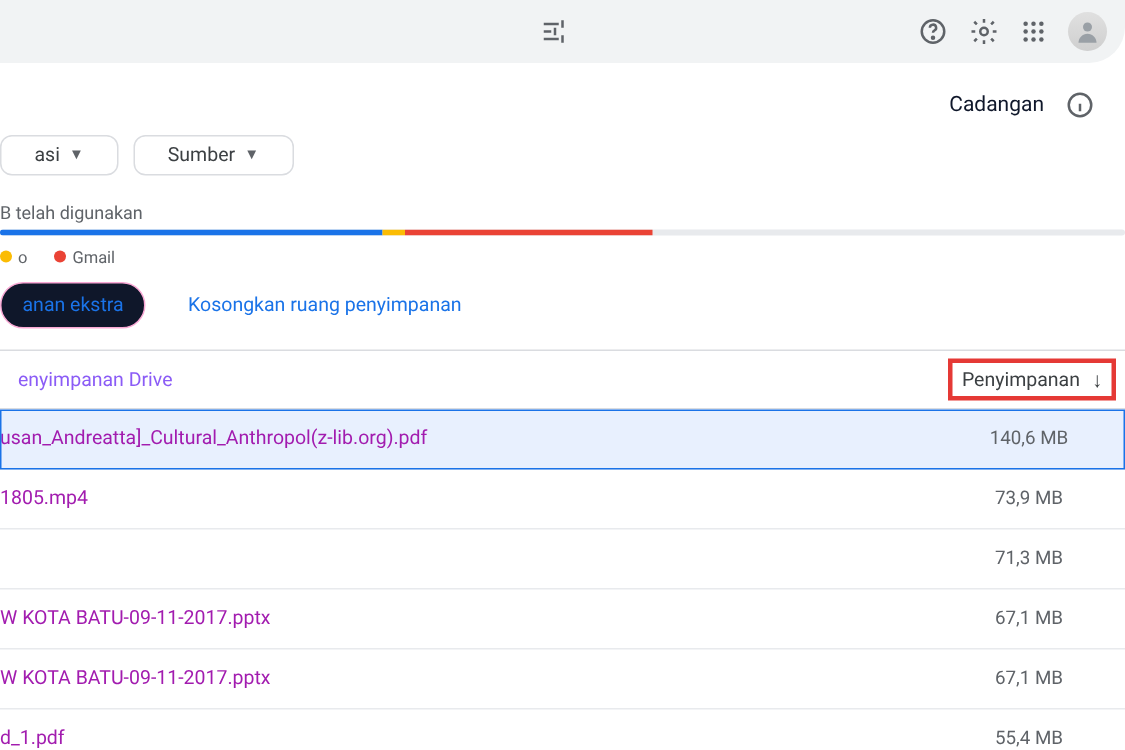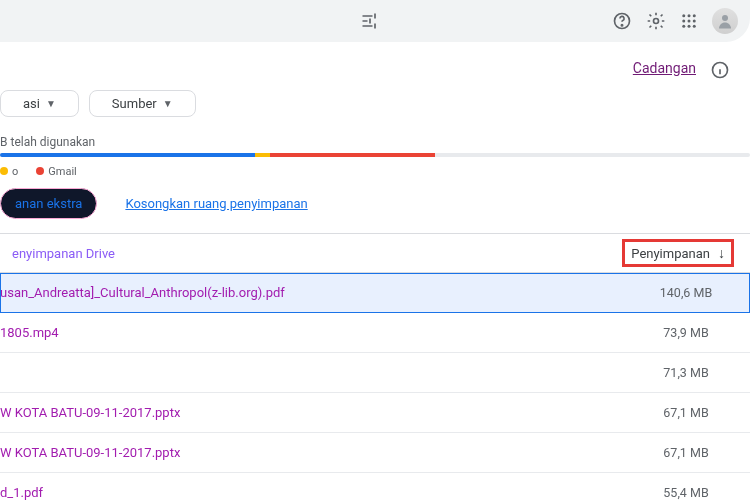--- a/index.html
+++ b/index.html
@@ -4,40 +4,40 @@
 <style>
   * { box-sizing: border-box; margin: 0; padding: 0; }
   html, body { width: 750px; height: 500px; font-family: Roboto, Arial, sans-serif; background: #fff; color: #202124; overflow: hidden; }
   body { font-size: 13px; }
 
   .topbar { height: 42px; background: #f1f3f4; display: flex; align-items: center; padding: 0 12px; border-radius: 0 0 24px 0; position: relative; }
   .topbar .tune { position: absolute; left: 360px; top: 50%; transform: translateY(-50%); color: #5f6368; }
   .topbar .right-icons { position: absolute; right: 12px; top: 50%; transform: translateY(-50%); display: flex; align-items: center; gap: 14px; color: #5f6368; }
   .avatar { width: 26px; height: 26px; border-radius: 50%; background: linear-gradient(#e0e0e0,#cfcfcf); display: flex; align-items: center; justify-content: center; font-size: 16px; }
 
-  .backup-row { display: flex; justify-content: flex-end; gap: 14px; padding: 18px 20px 8px 0; color: #701a75; font-size: 14px; text-decoration: underline; }
+  .backup-row { display: flex; align-items: center; justify-content: flex-end; gap: 14px; padding: 18px 20px 8px 0; color: #0f172a; font-size: 14px; }
   .backup-info { color: #5f6368; }
 
   .chips { display: flex; gap: 10px; padding: 2px 0 18px 0; }
   .chip { border: 1px solid #dadce0; border-radius: 8px; padding: 5px 22px; display: flex; align-items: center; gap: 6px; font-size: 13px; color: #3c4043; }
   .chev { font-size: 10px; color: #5f6368; }
 
   .usage-label { font-size: 12px; color: #5f6368; padding-bottom: 4px; }
   .bar { height: 4px; width: 100%; background: #e8eaed; border-radius: 2px; display: flex; overflow: hidden; }
   .seg { height: 100%; }
   .legend { display: flex; gap: 18px; font-size: 11px; color: #5f6368; padding: 8px 0 10px 0; align-items: center; }
   .dot { width: 8px; height: 8px; border-radius: 50%; display: inline-block; margin-right: 4px; }
 
   .actions { display: flex; gap: 28px; align-items: center; padding-bottom: 14px; }
   .pill { border: 1px solid #f9a8d4; color: #1a73e8; border-radius: 18px; padding: 7px 14px; font-size: 13px; background: #0f172a; }
-  .link { color: #1a73e8; font-size: 13px; text-decoration: underline; }
+  .link { color: #1a73e8; font-size: 13px; }
 
   .table-head { display: flex; align-items: center; border-top: 1px solid #dadce0; border-bottom: 1px solid #dadce0; height: 40px; font-size: 13px; color: #3c4043; }
   .col-name { flex: 1; padding-left: 12px; color: #8b5cf6; }
-  .hbox { height: 28px; border: 3px solid #e53935; display: flex; align-items: center; padding: 0 6px; margin-right: 16px; gap: 8px; }
+  .hbox { height: 28px; border: 3px solid #e53935; display: flex; align-items: center; padding: 0 6px; margin-right: 6px; gap: 8px; }
   .arrow { font-size: 14px; color: #3c4043; }
 
   .row { display: flex; align-items: center; height: 40px; border-bottom: 1px solid #e8eaed; font-size: 13px; }
   .row.selected { background: #e8f0fe; outline: 1px solid #1a73e8; outline-offset: -1px; }
   .fname { flex: 1; color: #a21caf; white-space: nowrap; overflow: hidden; text-overflow: ellipsis; }
   .fsize { width: 128px; color: #5f6368; font-size: 12.5px; text-align: center; }
 
   .content { padding-left: 0; }
   svg { display: block; }
 </style>

